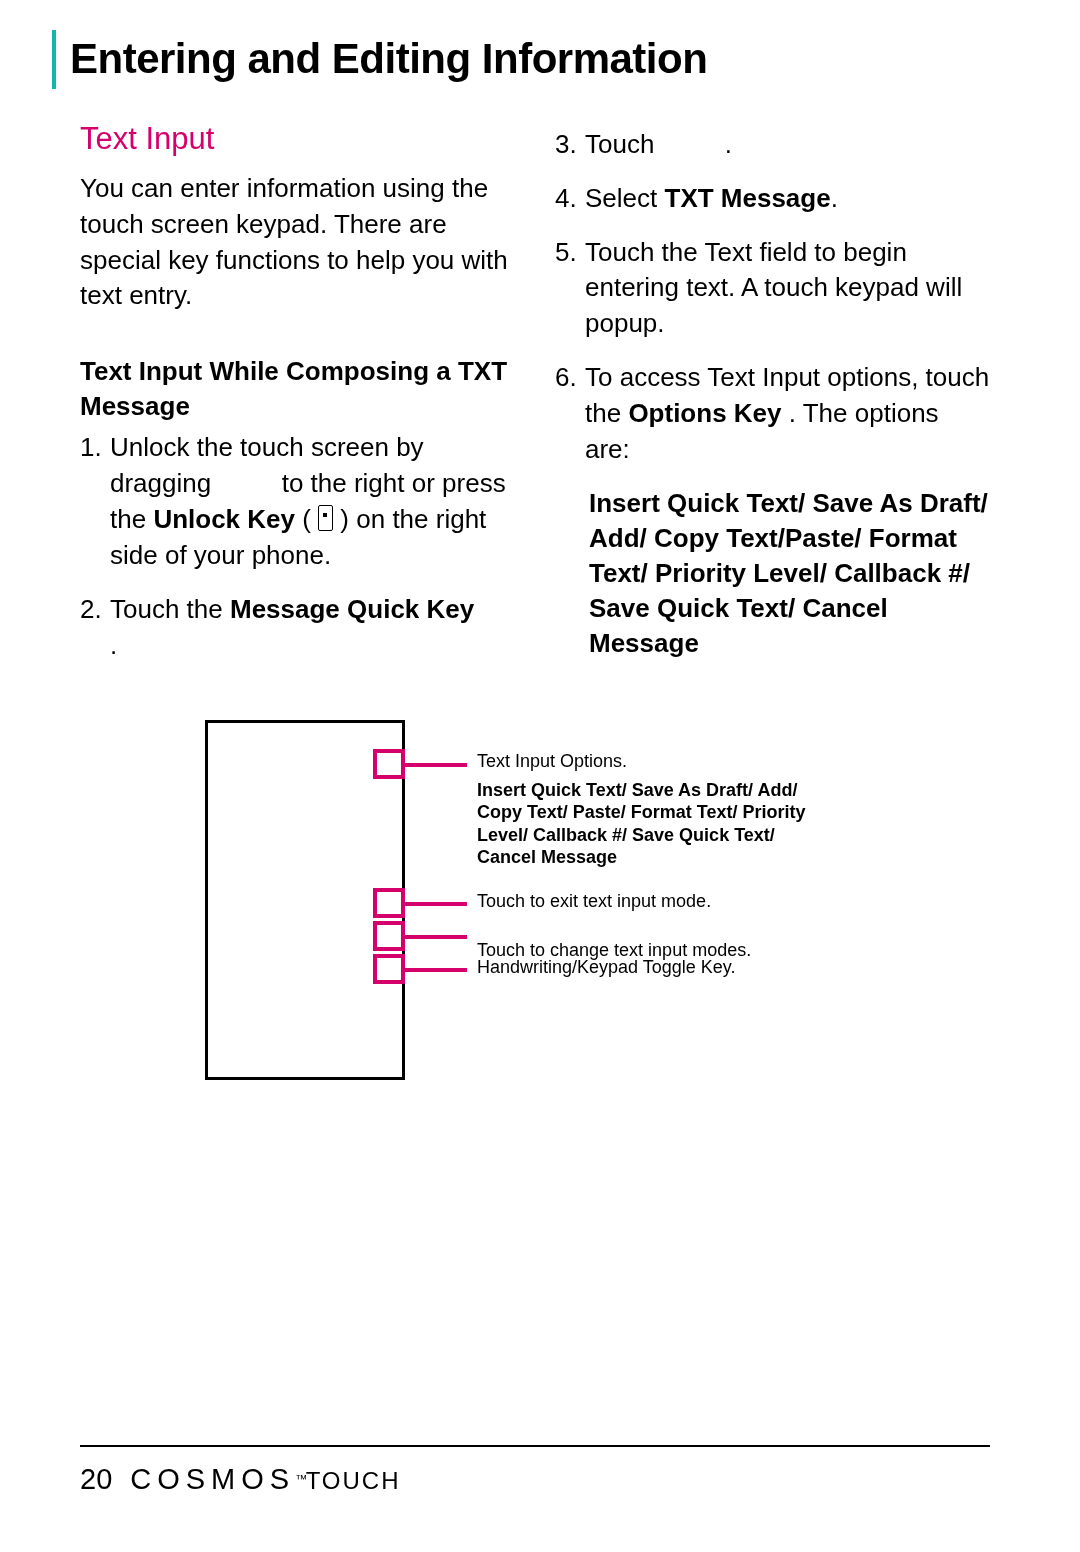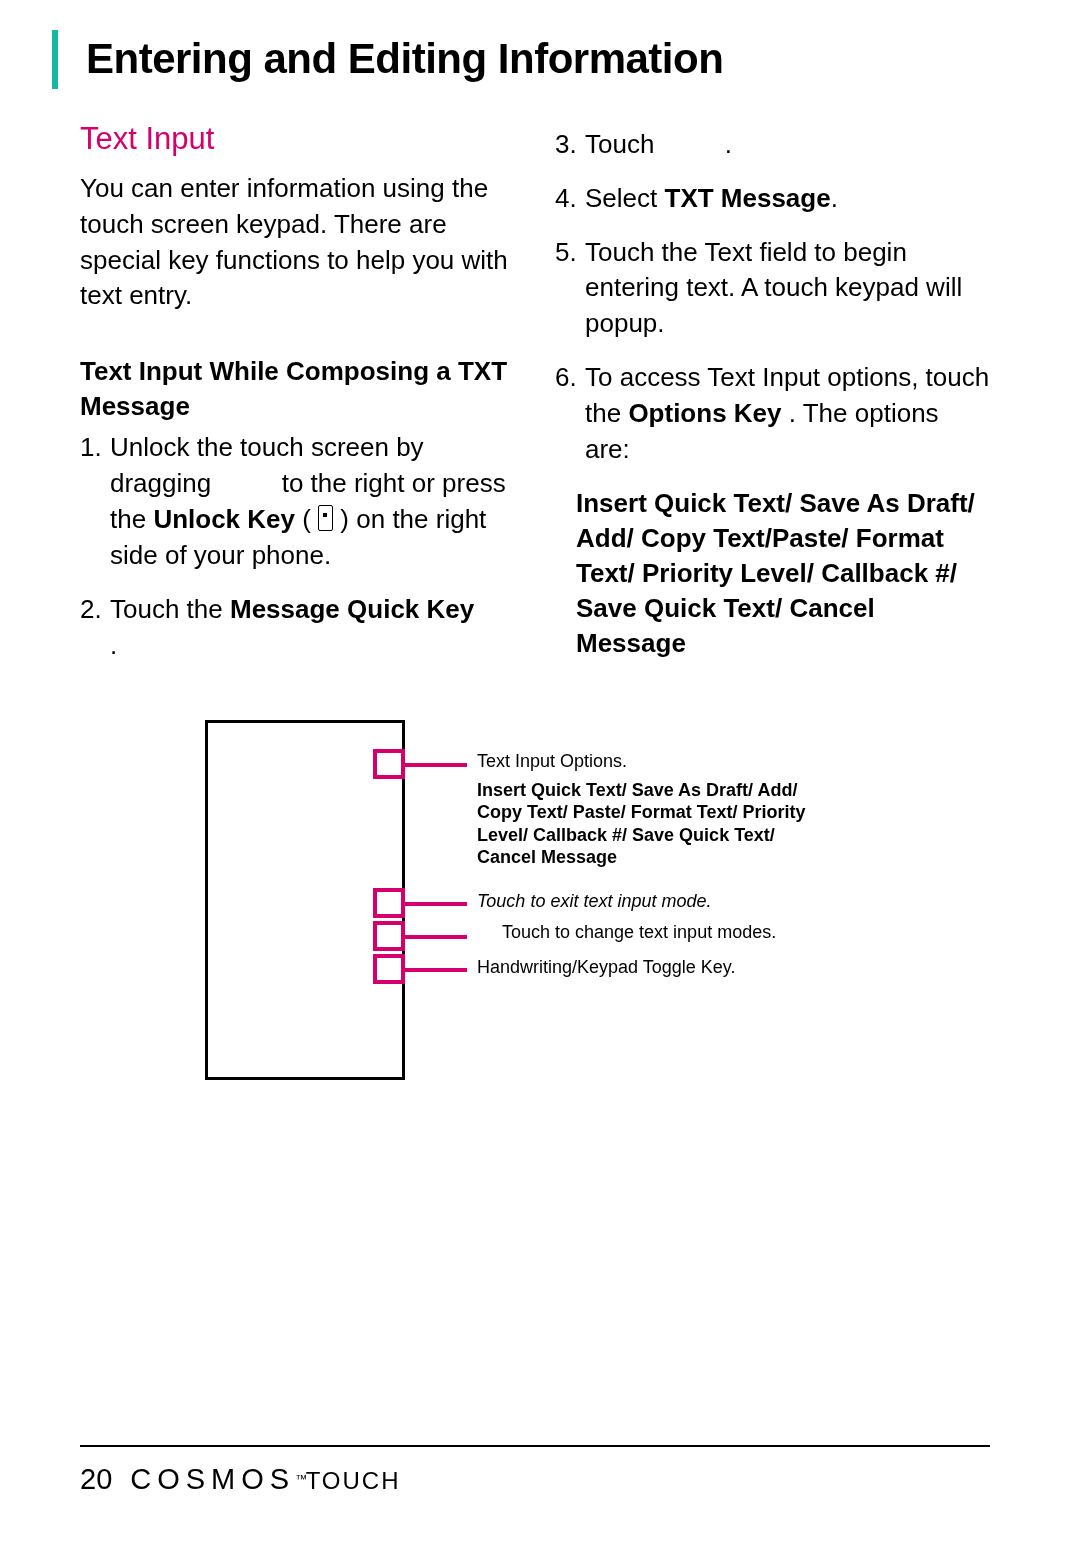--- a/index.html
+++ b/index.html
@@ -12,22 +12,22 @@
   }
   .page {
     width: 1080px;
     height: 1552px;
     padding: 30px 90px 0 80px;
     position: relative;
   }
   .chapter-title {
     font-size: 42px;
     font-weight: 600;
-    border-left: 6px solid #14b8a6;
-    padding-left: 28px;
+    border-left: 4px solid #14b8a6;
+    padding-left: 14px;
     margin-left: -28px;
     margin-bottom: 32px;
     line-height: 1.4;
     letter-spacing: -0.5px;
   }
   .columns {
     display: flex;
     gap: 40px;
   }
   .col {
@@ -80,21 +80,21 @@
     left: 4px;
     top: 7px;
     width: 4px;
     height: 4px;
     background: #000;
   }
   .options-list {
     font-size: 26px;
     line-height: 1.35;
     font-weight: 700;
-    margin-left: 21px;
+    margin-left: 34px;
     margin-top: 10px;
   }
 
   
   .diagram {
     position: absolute;
     left: 205px;
     top: 720px;
     width: 700px;
     height: 380px;
@@ -244,22 +244,22 @@
 
     <div class="line" style="top:43px; left:200px; width:62px;"></div>
     <div class="line" style="top:182px; left:200px; width:62px;"></div>
     <div class="line" style="top:215px; left:200px; width:62px;"></div>
     <div class="line" style="top:248px; left:200px; width:62px;"></div>
 
     <div class="callout" style="top:30px; left:272px; width:360px;">
       <div style="margin-bottom:6px;">Text Input Options.</div>
       <div class="b2" style="font-weight:700;">Insert Quick Text/ Save As Draft/ Add/ Copy Text/ Paste/ Format Text/ Priority Level/ Callback #/ Save Quick Text/ Cancel Message</div>
     </div>
-    <div class="callout" style="top:170px; left:272px; width:360px;font-style:italic;">Touch to exit text input mode.</div>
-    <div class="callout" style="top:201px; left:272px; width:380px;margin-left:25px;">Touch to change text input modes.</div>
+    <div class="callout" style="top:170px; left:272px; width:360px;">Touch to exit text input mode.</div>
+    <div class="callout" style="top:219px; left:272px; width:380px;">Touch to change text input modes.</div>
     <div class="callout" style="top:236px; left:272px; width:380px;">Handwriting/Keypad Toggle Key.</div>
   </div>
 
   <div class="footer-rule"></div>
   <div class="footer">
     <span class="pagenum">20</span>
     <span>
       <span class="brand-cosmos">COSMOS</span><span class="tm">™</span>
       <span class="brand-touch">TOUCH</span>
     </span>

